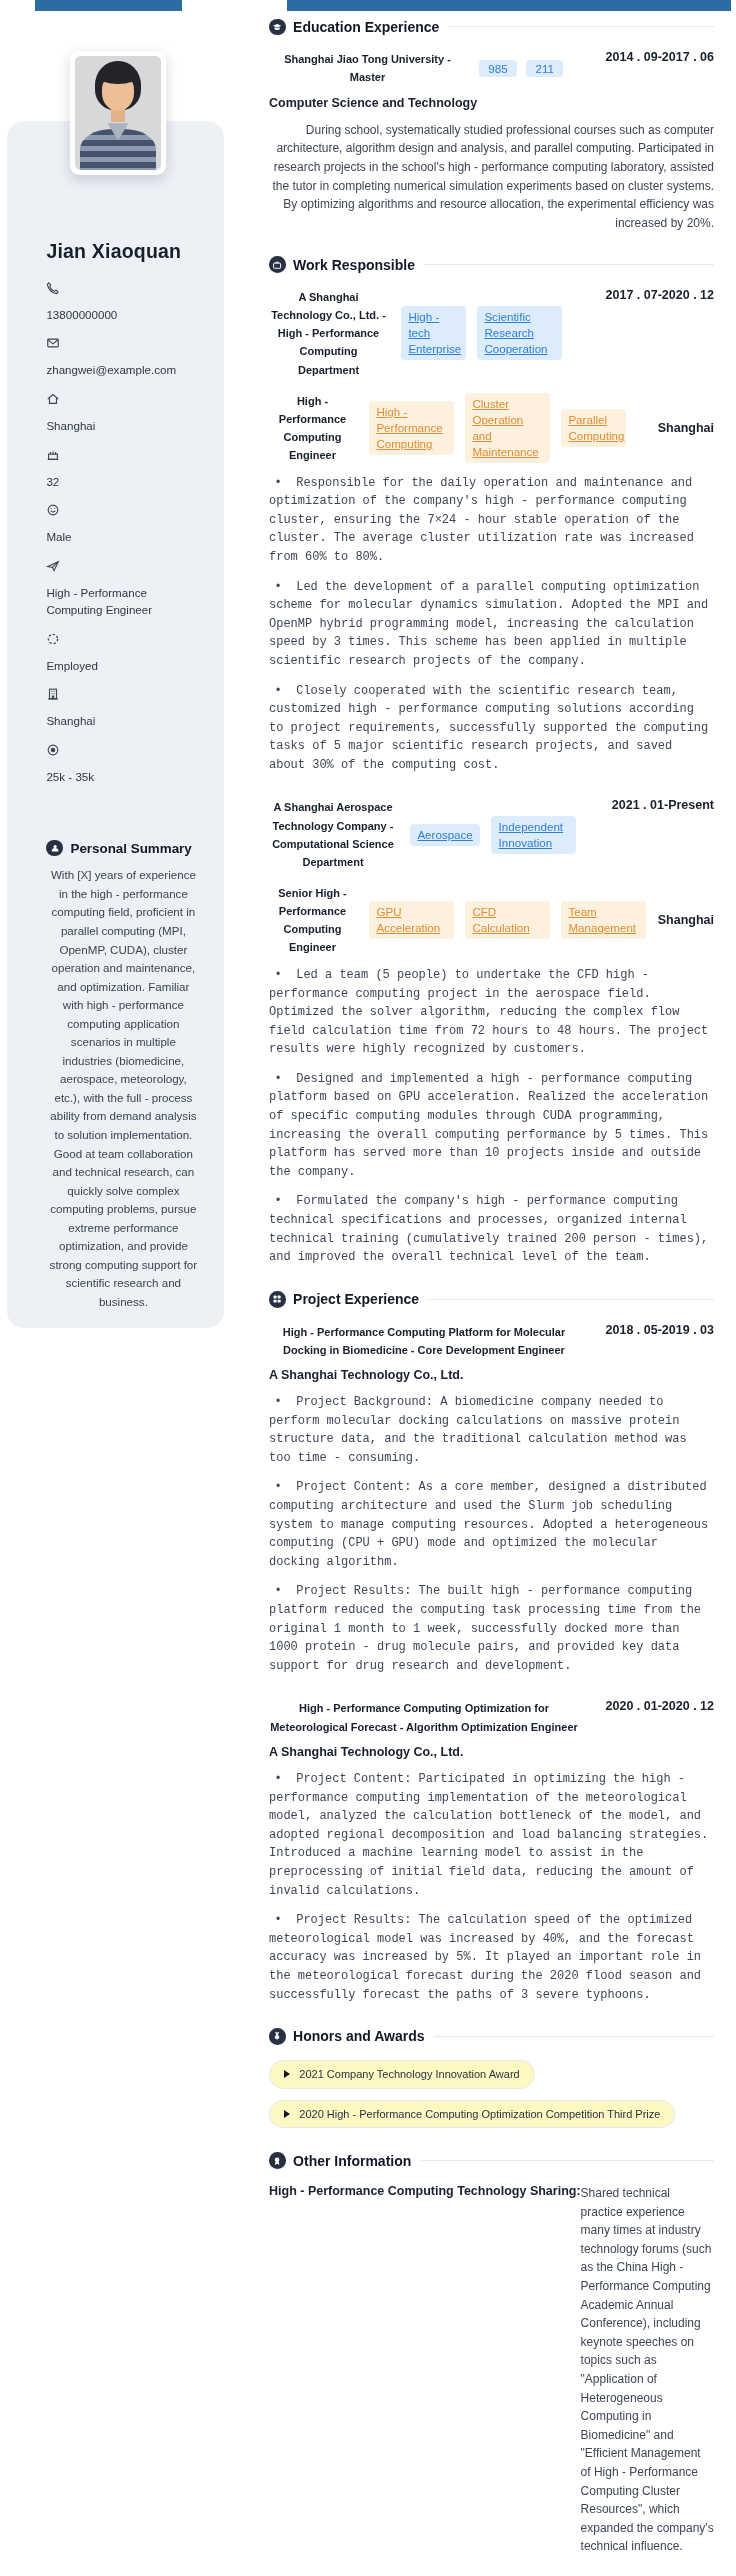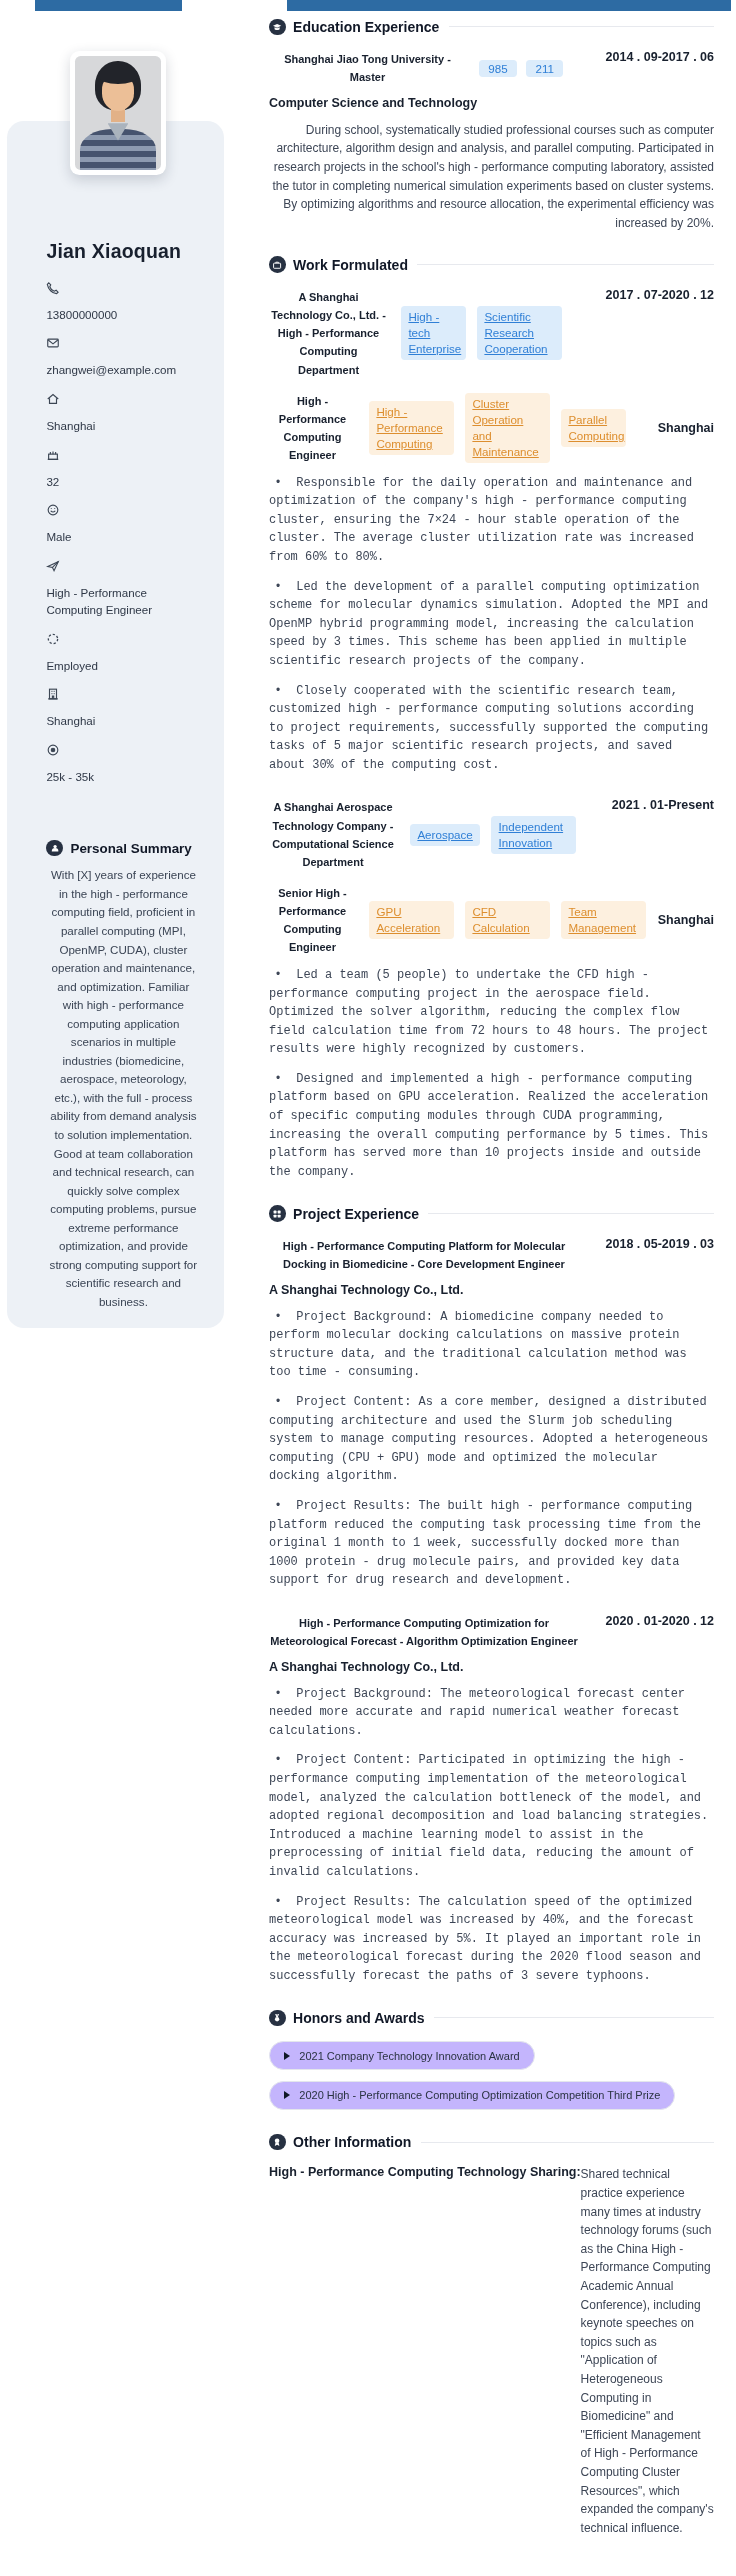--- a/index.html
+++ b/index.html
@@ -83,21 +83,21 @@
   .entry { margin-bottom:24px; }
   .role-head { margin:13px 0 9.3px; }
   .company-head { margin-bottom:7.4px; }
 
   .bullet { font-size:12px; line-height:1.55; color:#3d4656; margin-bottom:11px; text-indent:5.6px;font-family:Liberation Mono, monospace; }
   .bullet::before { content:"\2022\00a0\00a0"; }
   .para { font-size:12px; line-height:1.55; color:#3d4656;text-align:right; }
   .major-line, .proj-company { font-weight:bold; font-size:12.5px; margin:9.3px 0 11px; color:#18202e; }
 
   .pill-row { margin-bottom:11px; }
-  .pill { display:inline-flex; align-items:center; gap:9.3px; background:#c4b5fd;
+  .pill { display:inline-flex; align-items:center; gap:9.3px; background:#fef9c3;
           border:0.9px solid #e4e7ec; border-radius:15px; padding:7.4px 14px;
           font-size:11px; color:#2a3342; white-space:nowrap; cursor:pointer; }
   .play-icon { width:0; height:0; border-left:6.5px solid #111827;
                border-top:4.2px solid transparent; border-bottom:4.2px solid transparent; }
 
   .other-row { display:flex; margin-top:3.7px; }
   .other-label { font-weight:bold; font-size:12.5px; color:#18202e; white-space:nowrap; }
   .other-value { width:137px; margin-left:auto; font-size:12px; line-height:1.55; color:#3d4656; }
 </style>
 </head>
@@ -238,21 +238,21 @@
   <div class="major-line">Computer Science and Technology</div>
   <p class="para">During school, systematically studied professional courses such as computer architecture, algorithm design and analysis, and parallel computing. Participated in research projects in the school's high - performance computing laboratory, assisted the tutor in completing numerical simulation experiments based on cluster systems. By optimizing algorithms and resource allocation, the experimental efficiency was increased by 20%.</p>
 
   <div class="section-header">
     <span class="sec-icon">
         <svg viewBox="0 0 16 16" fill="none" stroke="#fff" stroke-width="1.5">
           <rect x="2.5" y="5" width="11" height="8" rx="1"></rect>
           <path d="M6 5V3.5h4V5"></path>
         </svg>
       </span>
-    <span class="sec-title">Work Formulated</span>
+    <span class="sec-title">Work Responsible</span>
     <span class="sec-line"></span>
   </div>
 
   <div class="entry">
     <div class="entry-head company-head">
       <div class="title-block w1-company">A Shanghai Technology Co., Ltd. - High - Performance Computing Department</div>
       <div class="tagrow">
         <span class="tag blue narrow">High - tech Enterprise</span>
         <span class="tag blue">Scientific Research Cooperation</span>
       </div>
@@ -285,20 +285,21 @@
       <div class="title-block role-block">Senior High - Performance Computing Engineer</div>
       <div class="tagrow">
         <span class="tag orange">GPU Acceleration</span>
         <span class="tag orange">CFD Calculation</span>
         <span class="tag orange">Team Management</span>
       </div>
       <span class="loc">Shanghai</span>
     </div>
     <p class="bullet">Led a team (5 people) to undertake the CFD high - performance computing project in the aerospace field. Optimized the solver algorithm, reducing the complex flow field calculation time from 72 hours to 48 hours. The project results were highly recognized by customers.</p>
     <p class="bullet">Designed and implemented a high - performance computing platform based on GPU acceleration. Realized the acceleration of specific computing modules through CUDA programming, increasing the overall computing performance by 5 times. This platform has served more than 10 projects inside and outside the company.</p>
+    <p class="bullet">Formulated the company's high - performance computing technical specifications and processes, organized internal technical training (cumulatively trained 200 person - times), and improved the overall technical level of the team.</p>
   </div>
 
   <div class="section-header">
     <span class="sec-icon">
         <svg viewBox="0 0 16 16" fill="#fff">
           <rect x="2.5" y="2.5" width="4.6" height="4.6" rx="1"></rect>
           <rect x="8.9" y="2.5" width="4.6" height="4.6" rx="1"></rect>
           <rect x="2.5" y="8.9" width="4.6" height="4.6" rx="1"></rect>
           <rect x="8.9" y="8.9" width="4.6" height="4.6" rx="1"></rect>
         </svg>
@@ -317,21 +318,20 @@
     <p class="bullet">Project Content: As a core member, designed a distributed computing architecture and used the Slurm job scheduling system to manage computing resources. Adopted a heterogeneous computing (CPU + GPU) mode and optimized the molecular docking algorithm.</p>
     <p class="bullet">Project Results: The built high - performance computing platform reduced the computing task processing time from the original 1 month to 1 week, successfully docked more than 1000 protein - drug molecule pairs, and provided key data support for drug research and development.</p>
   </div>
 
   <div class="entry">
     <div class="entry-head">
       <div class="title-block proj-title">High - Performance Computing Optimization for Meteorological Forecast - Algorithm Optimization Engineer</div>
       <span class="date">2020 . 01-2020 . 12</span>
     </div>
     <div class="proj-company">A Shanghai Technology Co., Ltd.</div>
-    <p class="bullet">Project Background: The meteorological forecast center needed more accurate and rapid numerical weather forecast calculations.</p>
     <p class="bullet">Project Content: Participated in optimizing the high - performance computing implementation of the meteorological model, analyzed the calculation bottleneck of the model, and adopted regional decomposition and load balancing strategies. Introduced a machine learning model to assist in the preprocessing of initial field data, reducing the amount of invalid calculations.</p>
     <p class="bullet">Project Results: The calculation speed of the optimized meteorological model was increased by 40%, and the forecast accuracy was increased by 5%. It played an important role in the meteorological forecast during the 2020 flood season and successfully forecast the paths of 3 severe typhoons.</p>
   </div>
 
   <div class="section-header">
     <span class="sec-icon">
         <svg viewBox="0 0 16 16" fill="#fff">
           <path d="M5 1.5h2.2L8 5 8.8 1.5H11L9.3 6.2H6.7z"></path>
           <circle cx="8" cy="9.8" r="3.4"></circle>
         </svg>

